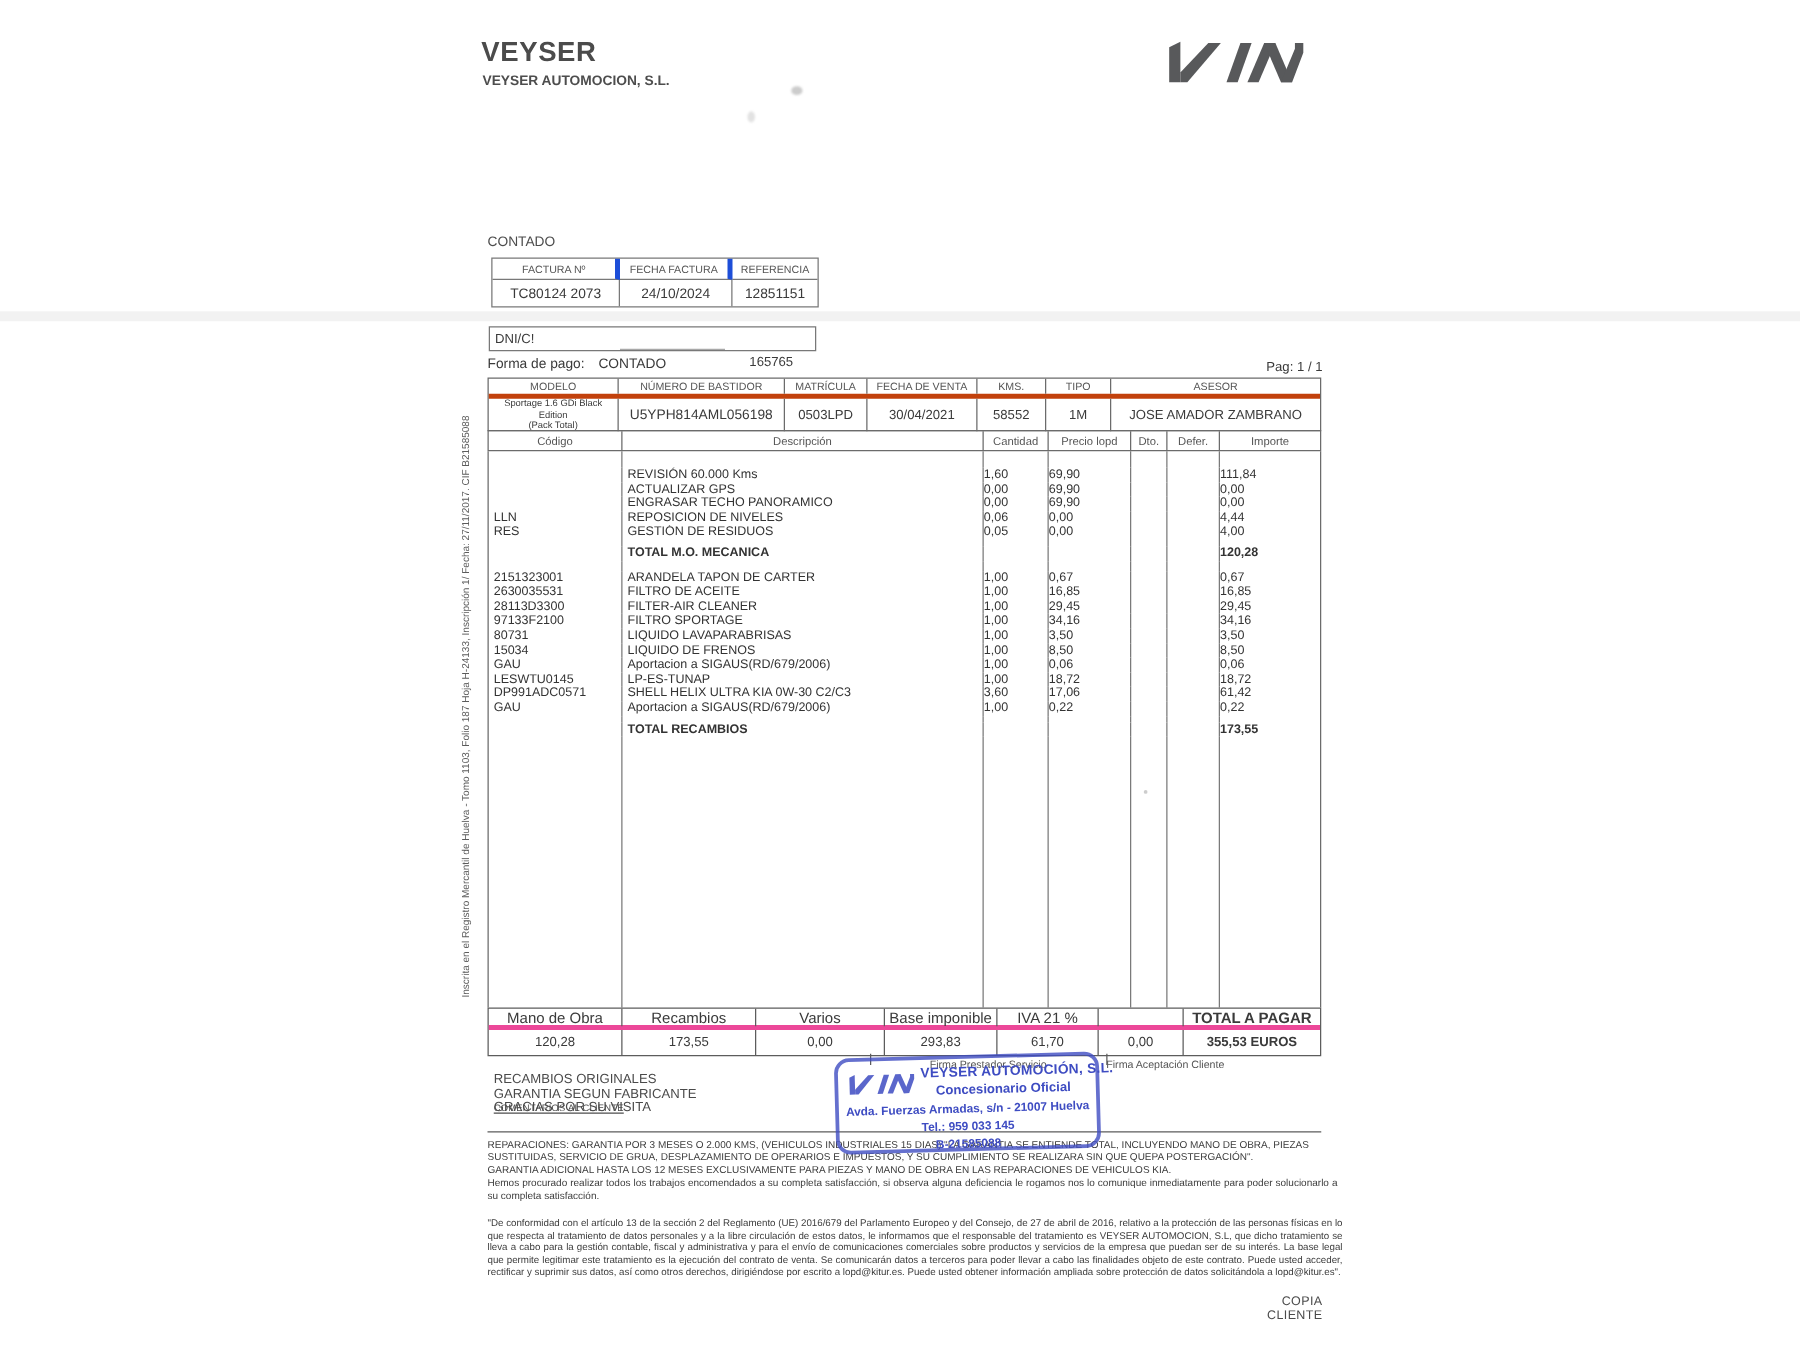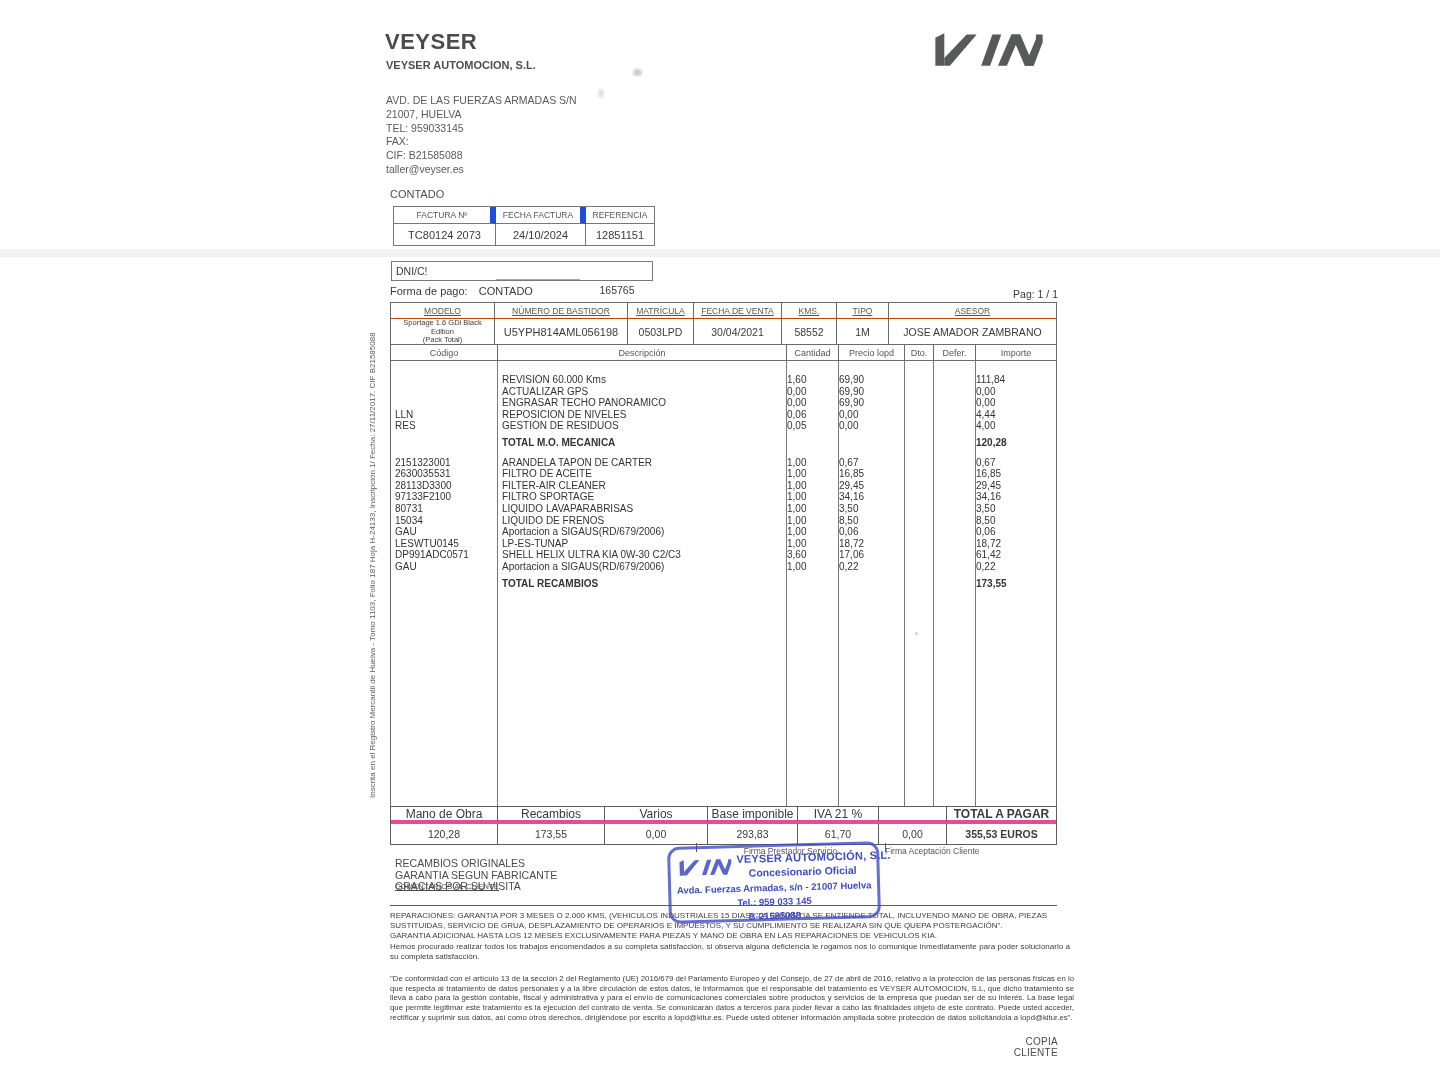--- a/index.html
+++ b/index.html
@@ -19,40 +19,40 @@
   .speck1 { left:633px; top:69px; width:9px; height:7px; background:rgba(110,110,110,.35); border-radius:50%; filter:blur(1px); }
   .speck2 { left:598px; top:89px; width:6px; height:9px; background:rgba(150,150,150,.28); border-radius:50%; filter:blur(1px); }
   .speck3 { left:915px; top:632px; width:3px; height:3px; background:rgba(90,90,90,.3); border-radius:50%; }
 
   .contado { left:390px; top:188px; font-size:11px; color:#4d4d4d; }
 
   
   .invbox { left:393px; top:206px; width:262px; height:40px; border:1px solid #787878; display:grid; grid-template-columns:102px 90px 68px; grid-template-rows:17px 21px; }
   .invbox > div { display:flex; align-items:center; justify-content:center; }
   .invbox .h { font-size:8.5px; color:#555; border-bottom:1px solid #787878; }
-  .invbox .h:not(:nth-child(3)) { border-right:6px solid #1d4ed8; }
+  .invbox .h:not(:nth-child(3)) { border-right:4px solid #1d4ed8; }
   .invbox .v { font-size:11px; }
   .invbox .v:not(:last-child) { border-right:1px solid #787878; }
 
   
   .dnibox { left:391px; top:261px; width:262px; height:20px; border:1px solid #787878; display:flex; align-items:center; font-size:10.5px; }
   .dnibox .lbl { flex:1; padding-left:4px; }
   .dnibox .val { width:71px; align-self:stretch; border-left:1px solid #787878; display:flex; align-items:center; justify-content:center;margin-top:28px; }
   .dni-underline { left:496px; top:279px; width:84px; height:1px; background:#a8a8a8; }
 
   .fpago { left:390px; top:285px; font-size:11px; }
   .fpago .v { margin-left:8px; }
   .pag { left:1000px; top:288px; width:58px; font-size:10.5px; text-align:right; }
 
   
   .vtable { left:390px; top:302px; width:667px; border:1px solid #6b6b6b; }
   .vrow { display:grid; grid-template-columns:104px 133px 66px 88px 55px 52px 167px; }
   .vrow > div { display:flex; align-items:center; justify-content:center; text-align:center; }
   .vrow > div:not(:last-child) { border-right:1px solid #6b6b6b; }
-  .vhead { height:16px; font-size:8.5px; color:#555; border-bottom:1px solid #c2410c;text-decoration:underline; }
+  .vhead { height:16px; font-size:8.5px; color:#555; border-bottom:4px solid #c2410c; }
   .vval { height:25px; font-size:10.5px; }
   .modelo { font-size:7.5px; line-height:8.6px; flex-direction:column; }
   .bastidor { font-size:11px; }
 
   
   .ihead { left:390px; top:344px; width:667px; height:17px; border:1px solid #6b6b6b; display:grid; grid-template-columns:107px 289px 52px 66px 29px 42px 80px; font-size:9px; color:#555; }
   .ihead > div { display:flex; align-items:center; justify-content:center; }
   .ihead > div:not(:last-child) { border-right:1px solid #6b6b6b; }
 
   
@@ -119,28 +119,20 @@
 
 <div class="page">
 
   <div class="abs scanband"></div>
   <div class="abs speck1"></div>
   <div class="abs speck2"></div>
   <div class="abs speck3"></div>
 
   <div class="abs brand">VEYSER</div>
   <div class="abs company">VEYSER AUTOMOCION, S.L.</div>
-  <div class="abs address">
-    <div>AVD. DE LAS FUERZAS ARMADAS S/N</div>
-    <div>21007, HUELVA</div>
-    <div>TEL:  959033145</div>
-    <div>FAX:</div>
-    <div>CIF: B21585088</div>
-    <div>taller@veyser.es</div>
-  </div>
   <svg class="abs kia-header" viewBox="0 0 100 34">
     <use href="#kia-mark" fill="currentColor"></use>
   </svg>
 
   <div class="abs contado">CONTADO</div>
 
   <div class="abs invbox">
     <div class="h">FACTURA Nº</div>
     <div class="h">FECHA FACTURA</div>
     <div class="h">REFERENCIA</div>

